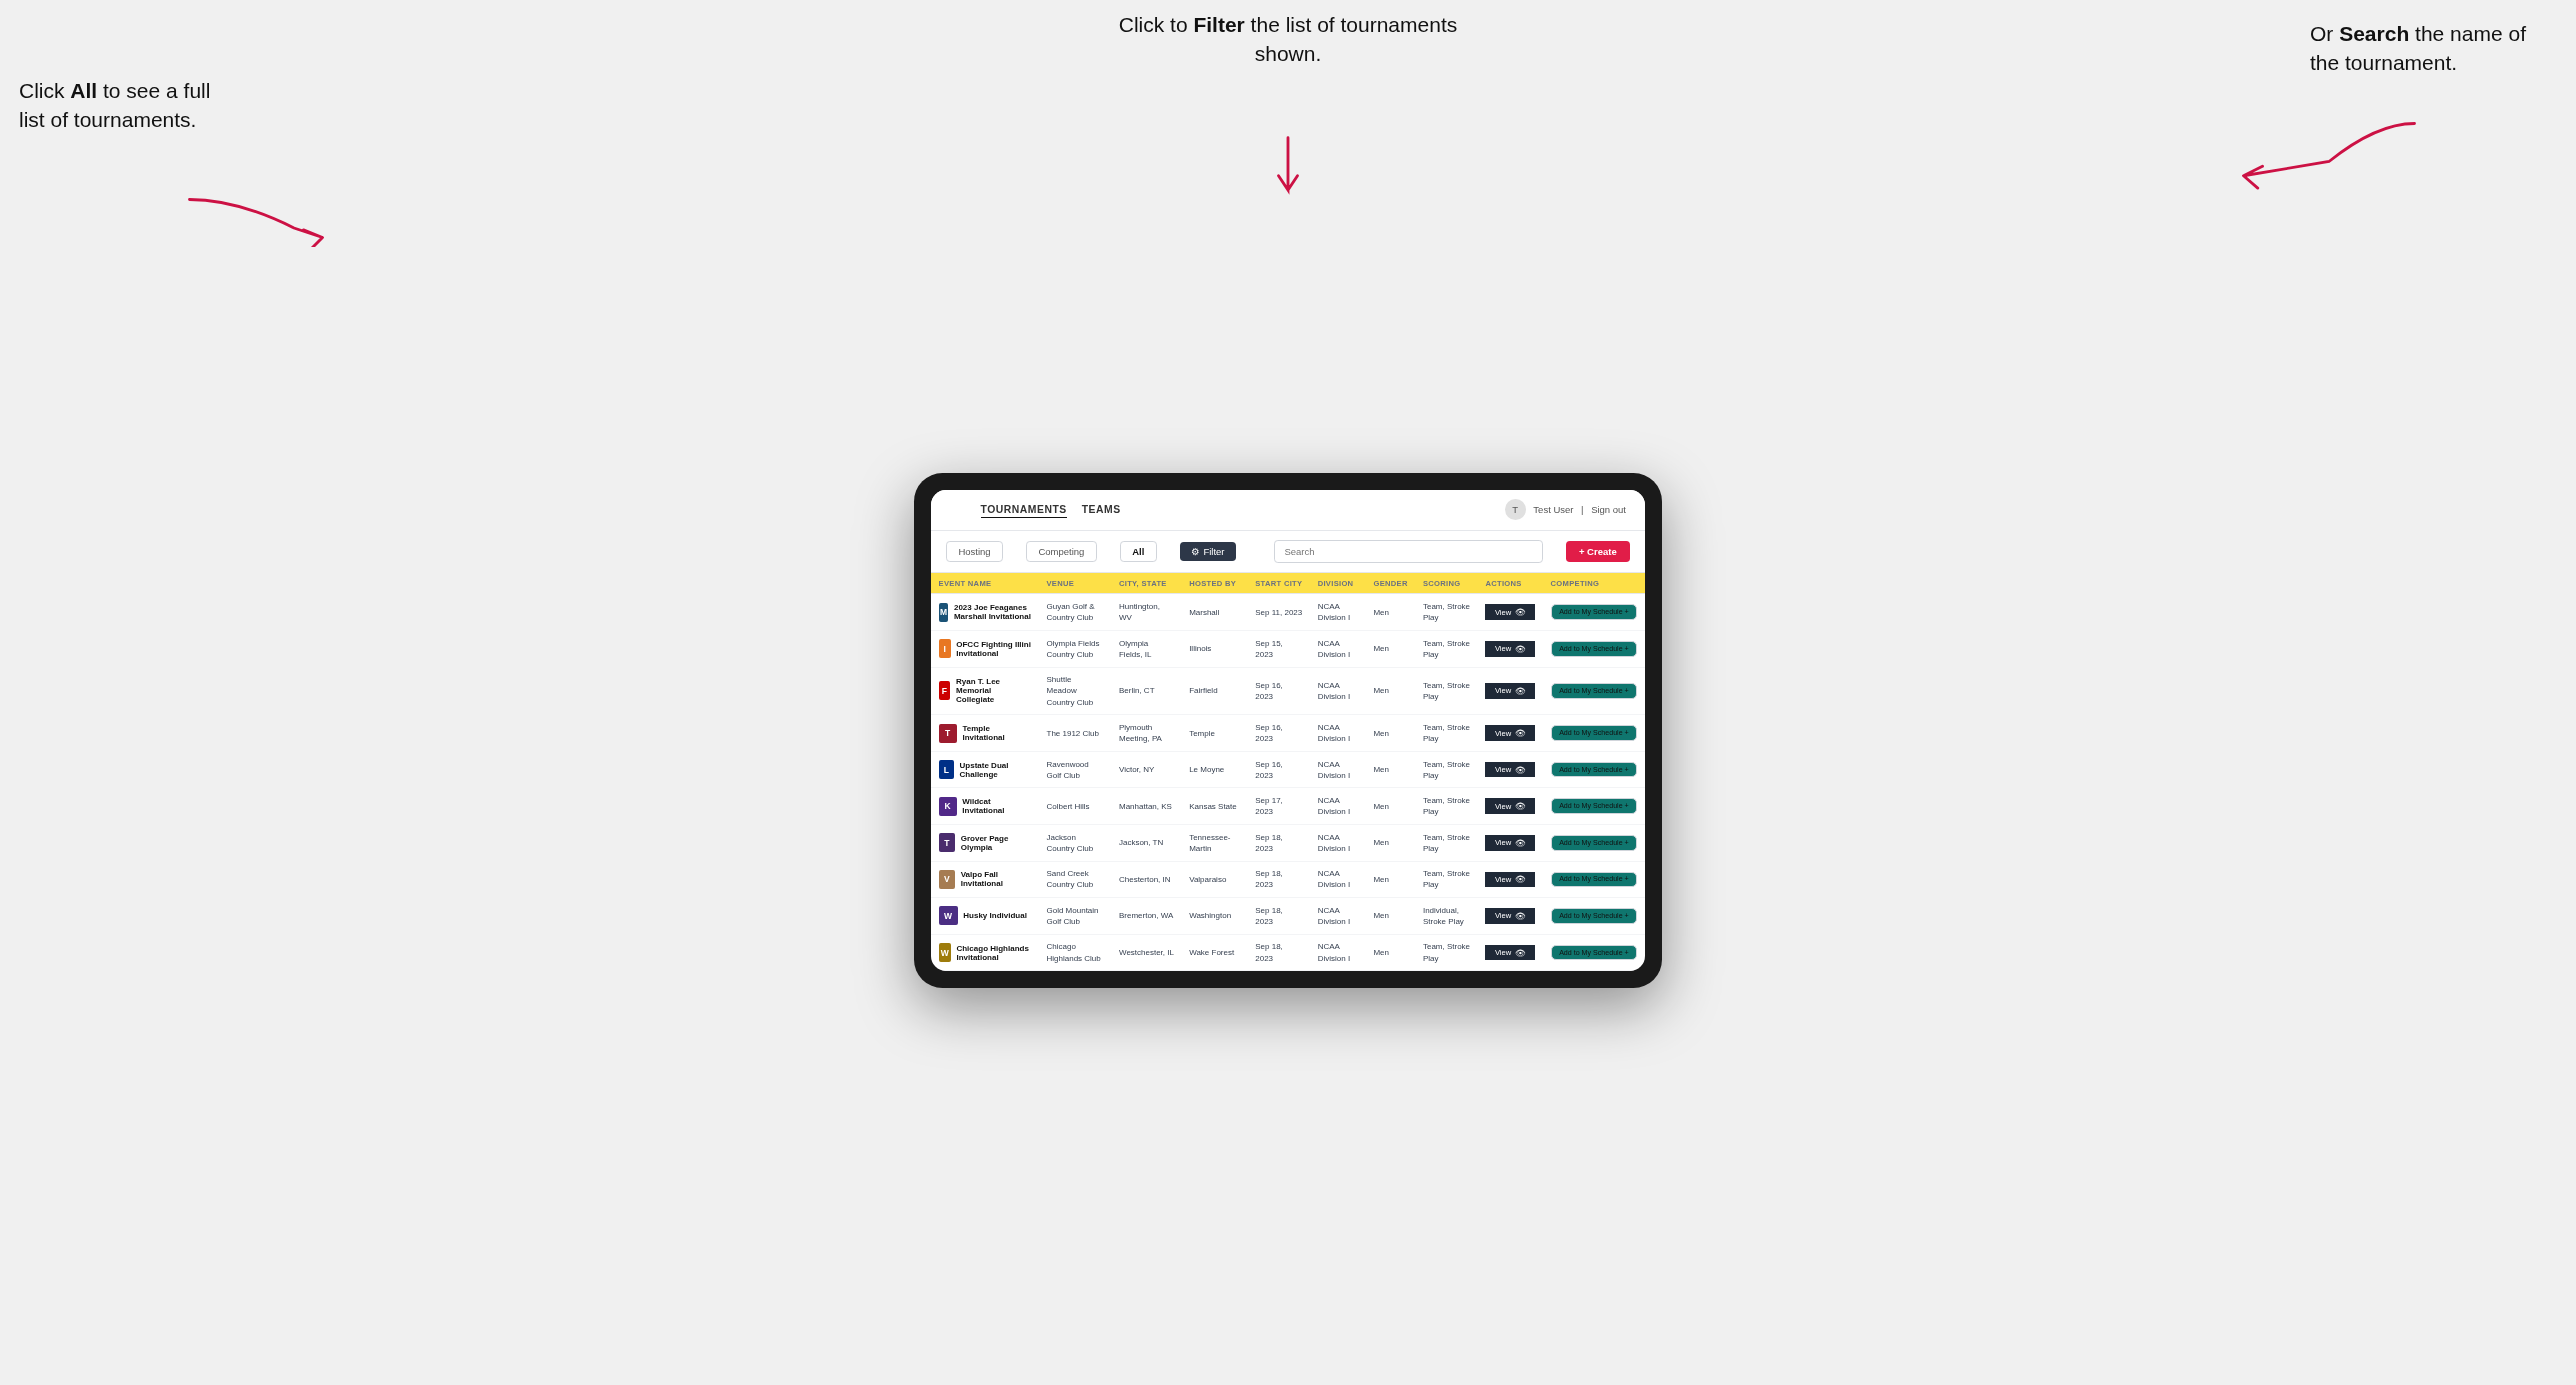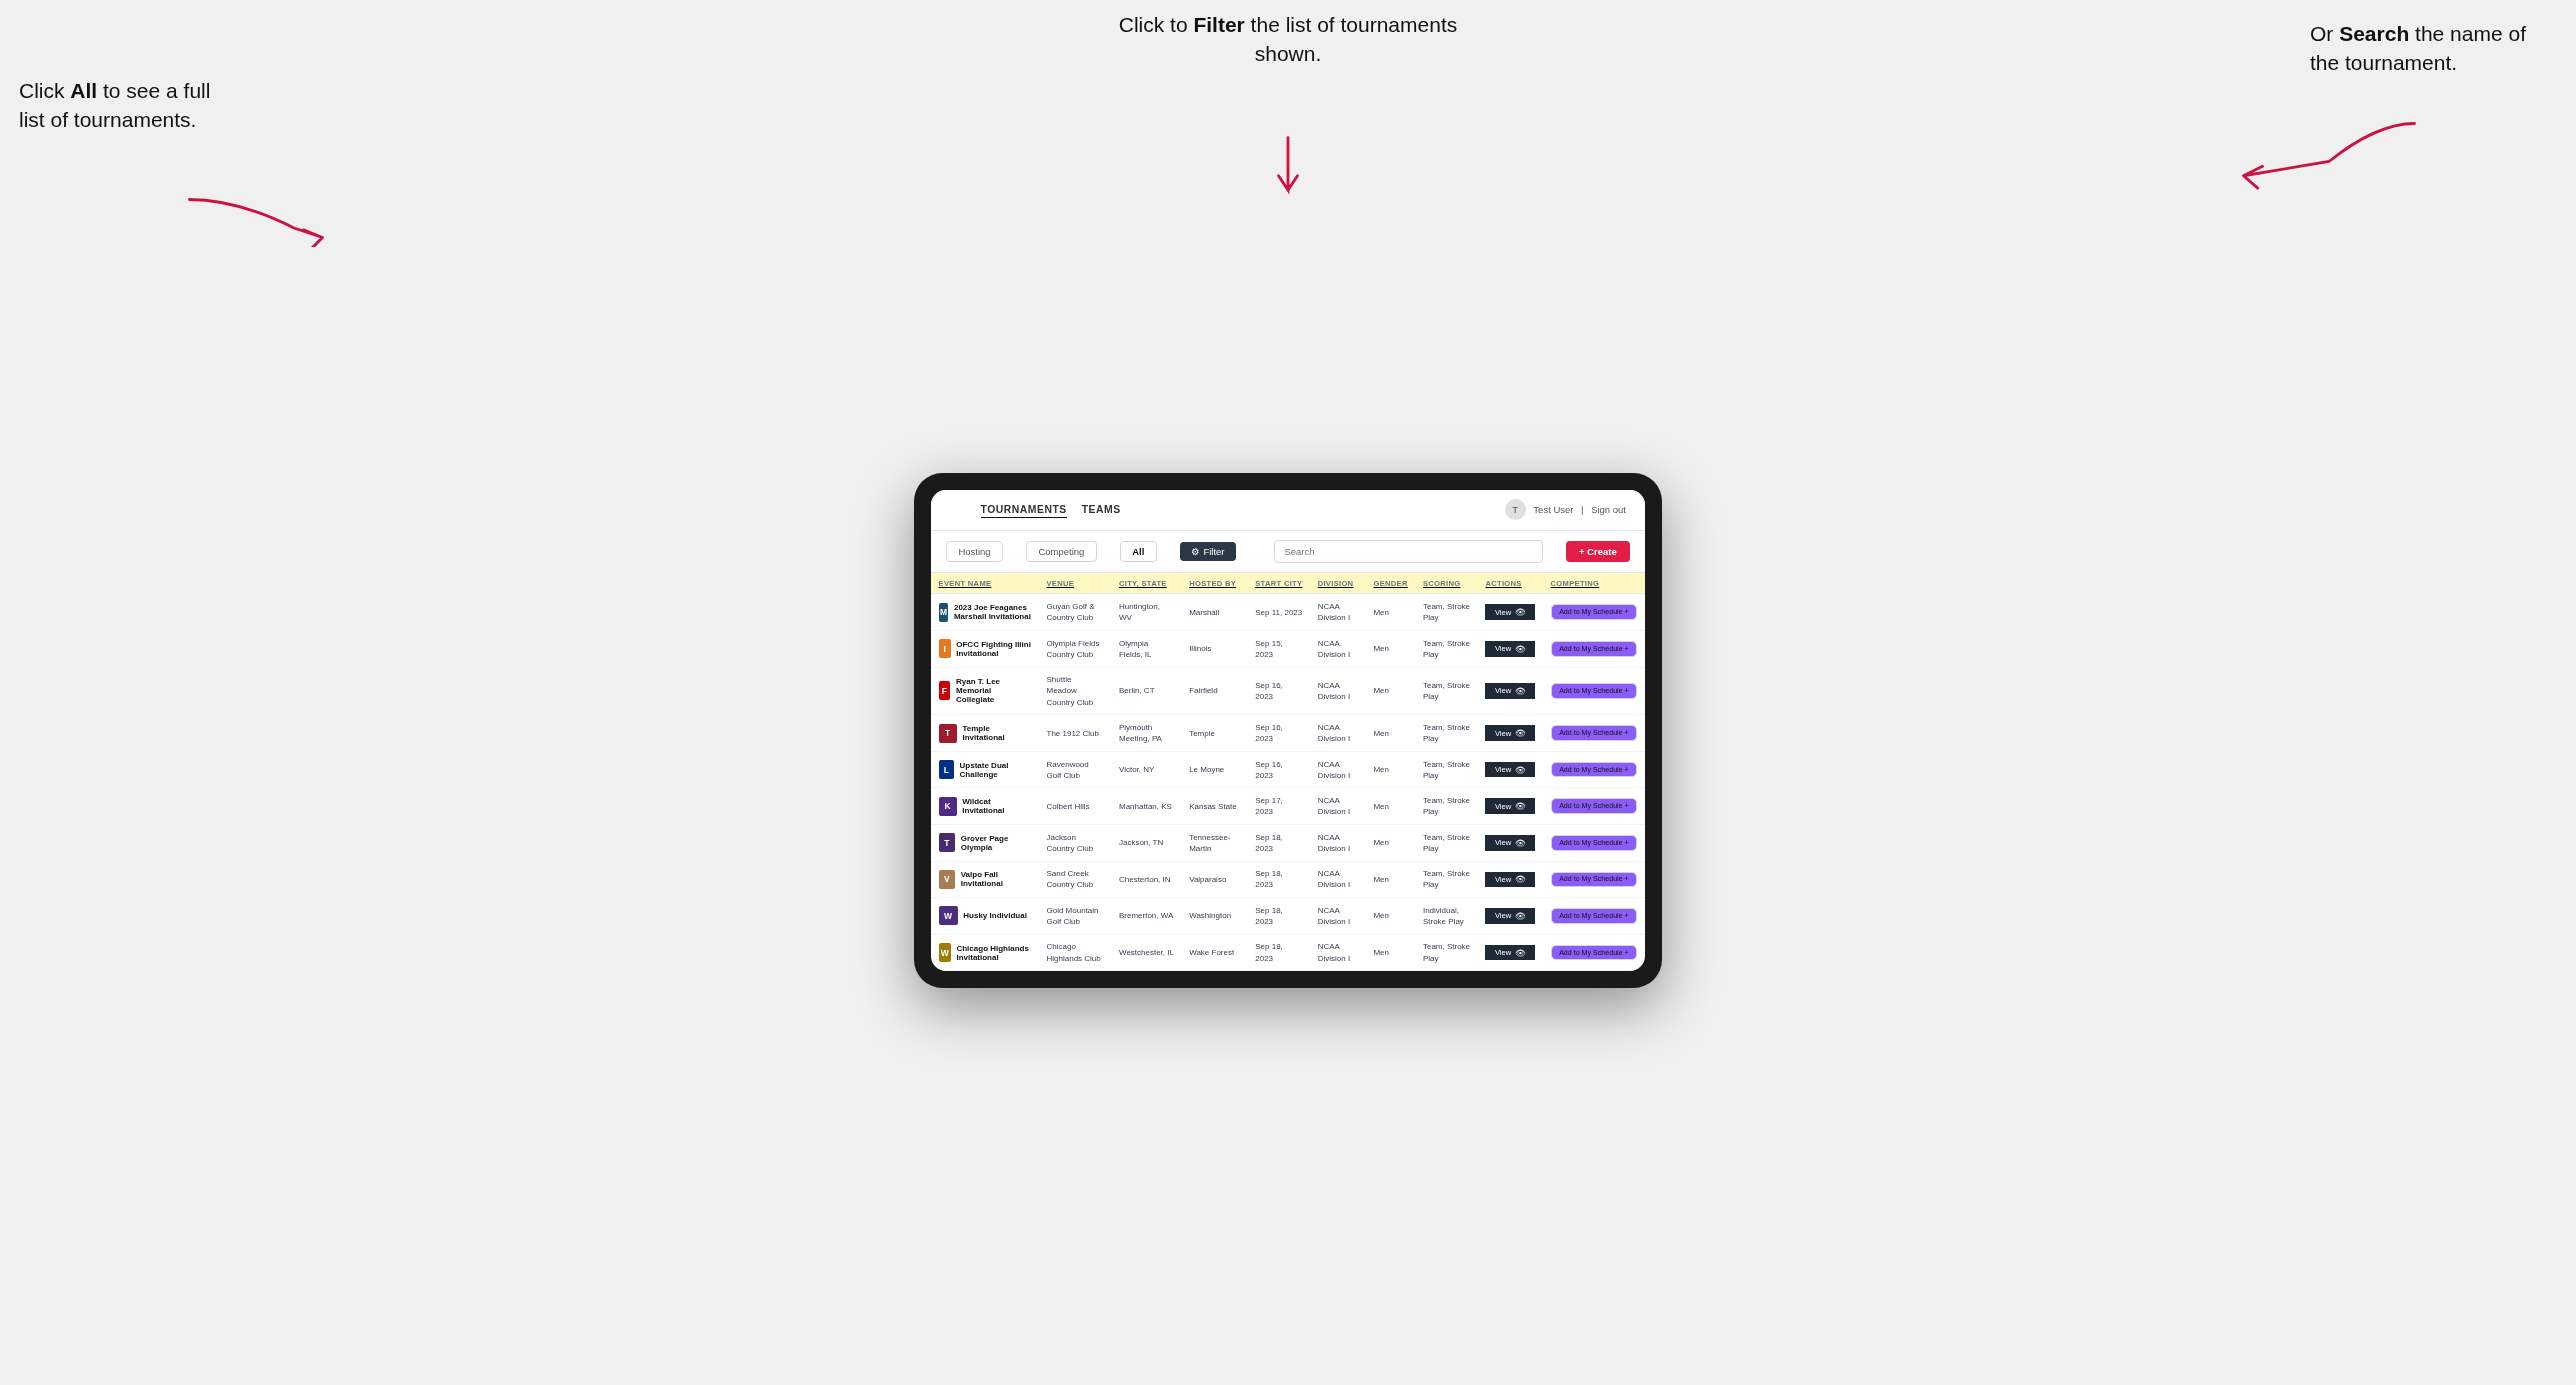--- a/index.html
+++ b/index.html
@@ -178,23 +178,22 @@
       font-weight: 600;
     }
 
     
     .data-table {
       width: 100%;
       border-collapse: collapse;
       font-size: 8.5px;
     }
     .data-table thead tr {
-      background: #fef9c3;
+      background: #fde047;
       border-bottom: 0.9px solid #e5e7eb;
-      text-decoration: underline;
     }
     .data-table th {
       padding: 5.7px 7.6px;
       text-align: left;
       font-weight: 600;
       color: #6b7280;
       font-size: 7.6px;
       letter-spacing: 0.3px;
       white-space: nowrap;
     }
@@ -241,21 +240,21 @@
       white-space: nowrap;
     }
     .view-btn .eye-icon {
       font-size: 8.5px;
     }
     .add-btn {
       display: inline-flex;
       align-items: center;
       gap: 2.8px;
       padding: 2.8px 7.6px;
-      background: #8b5cf6;
+      background: #0f766e;
       color: #111;
       border: 0.9px solid #d1d5db;
       border-radius: 5px;
       font-size: 7.1px;
       cursor: pointer;
       white-space: nowrap;
     }
     .td-small {
       font-size: 7.6px;
       color: #6b7280;

